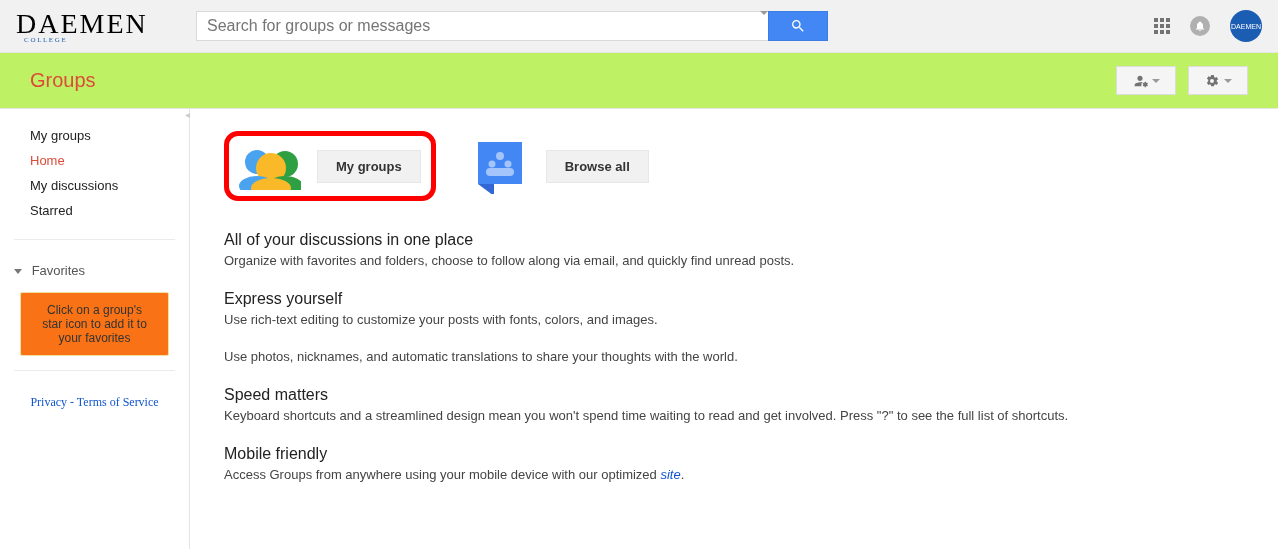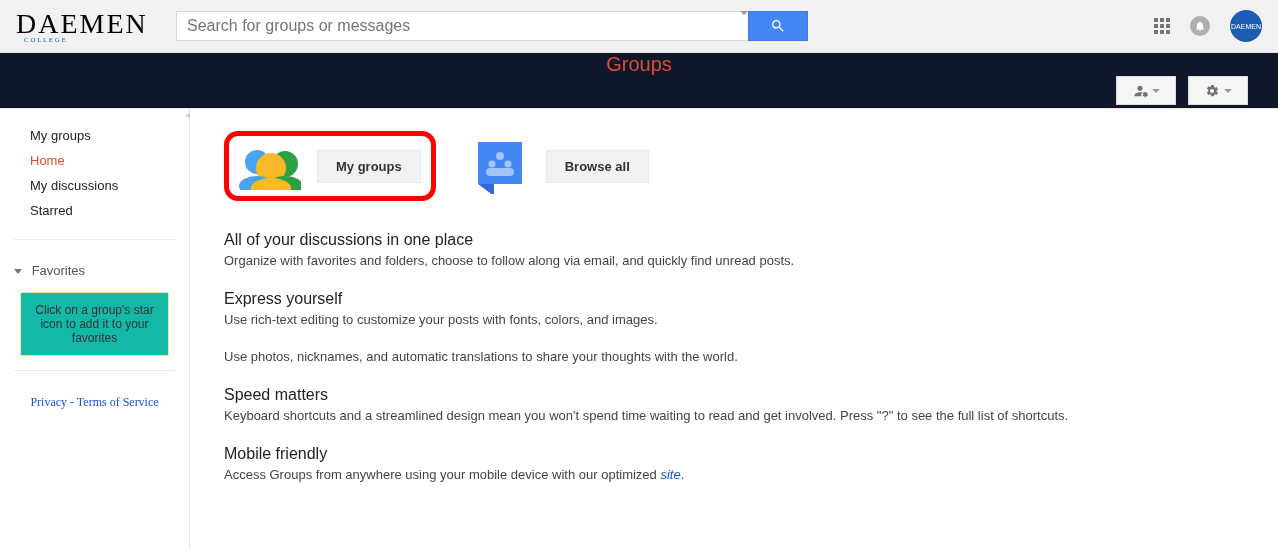--- a/index.html
+++ b/index.html
@@ -2,51 +2,51 @@
 <html><head>
 <meta charset="utf-8">
 <style>
   * { box-sizing: border-box; margin: 0; padding: 0; }
   body { font-family: Arial, Helvetica, sans-serif; font-size: 13px; color: #222; background: #fff; width: 1278px; }
   
   
   .topbar { height: 53px; background: #f1f1f1; border-bottom: 1px solid #e5e5e5; display: flex; align-items: center; padding: 0 16px; }
   .logo { width: 160px; font-family: Georgia, serif; font-size: 28px; font-weight: 400; letter-spacing: 2px; color: #000; }
   .logo .sub { font-size: 7px; letter-spacing: 0; color: #1a5db3; display: block; margin-top: -4px; margin-left: 8px; }
-  .search-wrap { display: flex; align-items: flex-start; }
+  .search-wrap { display: flex; align-items: flex-start; margin-left: 20px; }
   .search-input { width: 582px; height: 30px; border: 1px solid #d9d9d9; border-right: none; padding: 0 10px; font-size: 16px; color: #999; background: #fff; }
   .search-dropdown-arrow { width: 0; height: 0; border-left: 4px solid transparent; border-right: 4px solid transparent; border-top: 4px solid #999; position: relative; margin-left: -18px; pointer-events: none; }
   .search-btn { width: 60px; height: 30px; background: #4387f5; border: 1px solid #3b7de3; display: flex; align-items: center; justify-content: center; cursor: pointer; }
   .search-btn svg { width: 16px; height: 16px; fill: #fff; }
   .topbar-right { margin-left: auto; display: flex; align-items: center; gap: 20px; }
   .apps-grid { display: grid; grid-template-columns: repeat(3, 4px); grid-template-rows: repeat(3, 4px); gap: 2px; cursor: pointer; }
   .apps-grid span { background: #737373; width: 4px; height: 4px; }
   .bell { width: 20px; height: 20px; border-radius: 50%; background: #b0b0b0; display: flex; align-items: center; justify-content: center; cursor: pointer; }
   .bell svg { width: 12px; height: 12px; fill: #fff; }
   .avatar { width: 32px; height: 32px; border-radius: 50%; background: #1a5db3; display: flex; align-items: center; justify-content: center; color: #fff; font-size: 7px; cursor: pointer; }
 
   
-  .subbar { height: 56px; background: #0f172a; border-bottom: 1px solid #e5e5e5; display: flex; align-items: center; padding: 0 30px; flex-direction: column; }
+  .subbar { height: 56px; background: #bef264; border-bottom: 1px solid #e5e5e5; display: flex; align-items: center; padding: 0 30px; }
   .app-title { font-size: 20px; color: #dd4b39; }
   .subbar-right { margin-left: auto; display: flex; gap: 12px; }
   .subbar-btn { height: 29px; width: 60px; background: #f5f5f5; border: 1px solid #dcdcdc; display: flex; align-items: center; justify-content: center; cursor: pointer; gap: 4px; }
   .subbar-btn svg { width: 16px; height: 16px; fill: #737373; }
   .subbar-btn .arrow { width: 0; height: 0; border-left: 4px solid transparent; border-right: 4px solid transparent; border-top: 4px solid #999; }
 
   
   .body-wrap { display: flex; min-height: 440px; }
   .sidebar { width: 190px; padding: 14px 0 14px 0; border-right: 1px solid #e5e5e5; position: relative; }
   .sidebar-collapse { position: absolute; right: -4px; top: 0; width: 8px; height: 20px; color: #ccc; font-size: 10px; cursor: pointer; }
   .nav-list { padding: 0 12px 12px 30px; }
   .nav-list a { display: block; padding: 5px 0; color: #222; text-decoration: none; cursor: pointer; }
   .nav-list a.active { color: #dd4b39; }
   .sidebar hr { border: none; border-top: 1px solid #ebebeb; margin: 4px 14px; }
   .fav-header { padding: 8px 14px; color: #555; cursor: pointer; margin-top: 15px; }
   .fav-header .tri { display: inline-block; width: 0; height: 0; border-left: 4px solid transparent; border-right: 4px solid transparent; border-top: 5px solid #777; margin-right: 6px; vertical-align: middle; }
-  .fav-tip { margin: 6px 20px 14px 20px; background: #14b8a6; border: 1px solid #f0e1a1; padding: 10px 8px; text-align: center; font-size: 12px; color: #333; border-radius: 2px; }
+  .fav-tip { margin: 6px 20px 14px 20px; background: #f97316; border: 1px solid #f0e1a1; padding: 10px 20px; text-align: center; font-size: 12px; color: #333; border-radius: 2px; }
   .footer-links { text-align: center; padding: 20px 0; font-size: 12px; font-family: Liberation Serif, serif; }
   .footer-links a { color: #1155cc; text-decoration: none; cursor: pointer; }
   .footer-links span { color: #1155cc; }
 
   
   .main { flex: 1; padding: 22px 34px; }
   .tiles { display: flex; gap: 28px; margin-bottom: 30px; }
   .tile { display: flex; align-items: center; gap: 16px; cursor: pointer; }
   .tile-label { background: #f1f1f1; border: 1px solid #e7e7e7; padding: 8px 18px; font-weight: bold; font-size: 13px; color: #333; min-width: 100px; }
   .highlight-box { border: 5px solid #ff0000; border-radius: 14px; padding: 6px 10px; }

